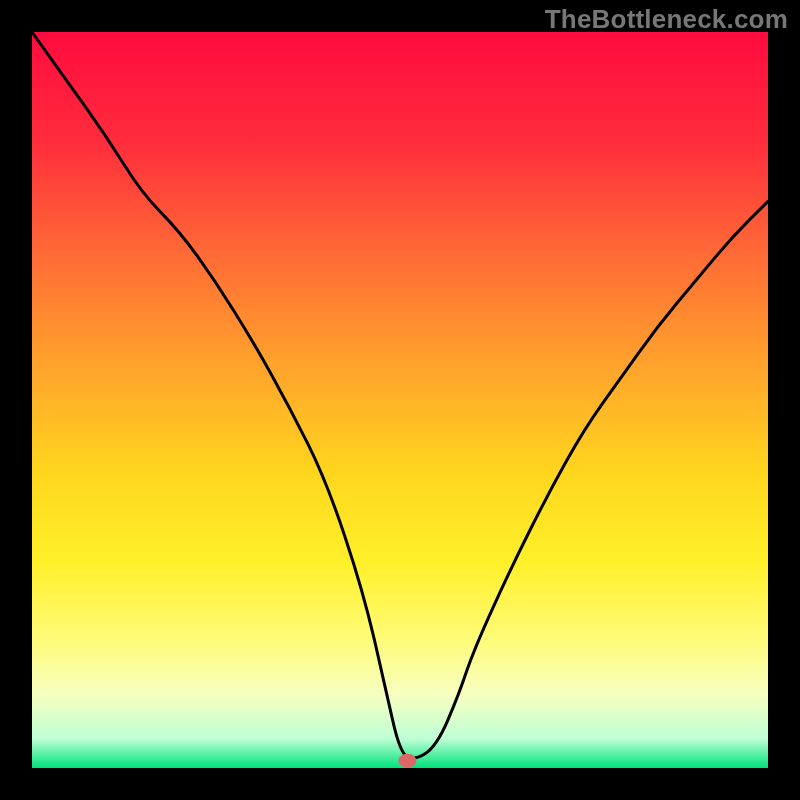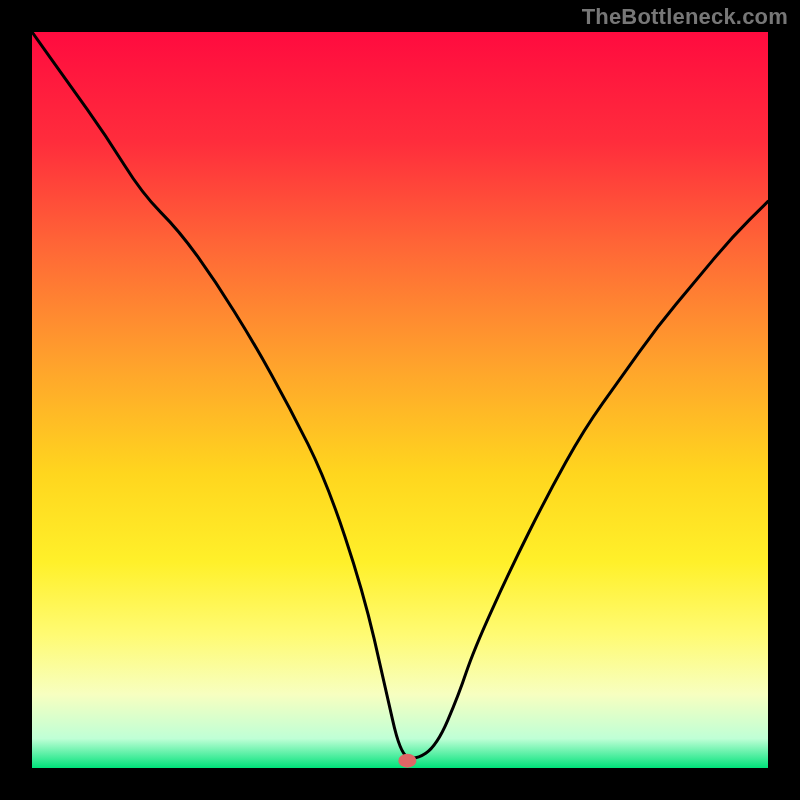--- a/index.html
+++ b/index.html
@@ -25,21 +25,21 @@
     left: 32px;
     width: 736px;
     height: 736px;
     overflow: hidden;
   }
   .attribution {
     position: absolute;
     top: 4px;
     right: 12px;
     color: #777;
-    font-size: 22px;
+    font-size: 26px;
     font-weight: 600;
     letter-spacing: 0.2px;
   }
   svg { display: block; }
 </style>
 </head>
 <body>
 
 <div class="frame">
   <div class="attribution">TheBottleneck.com</div>

